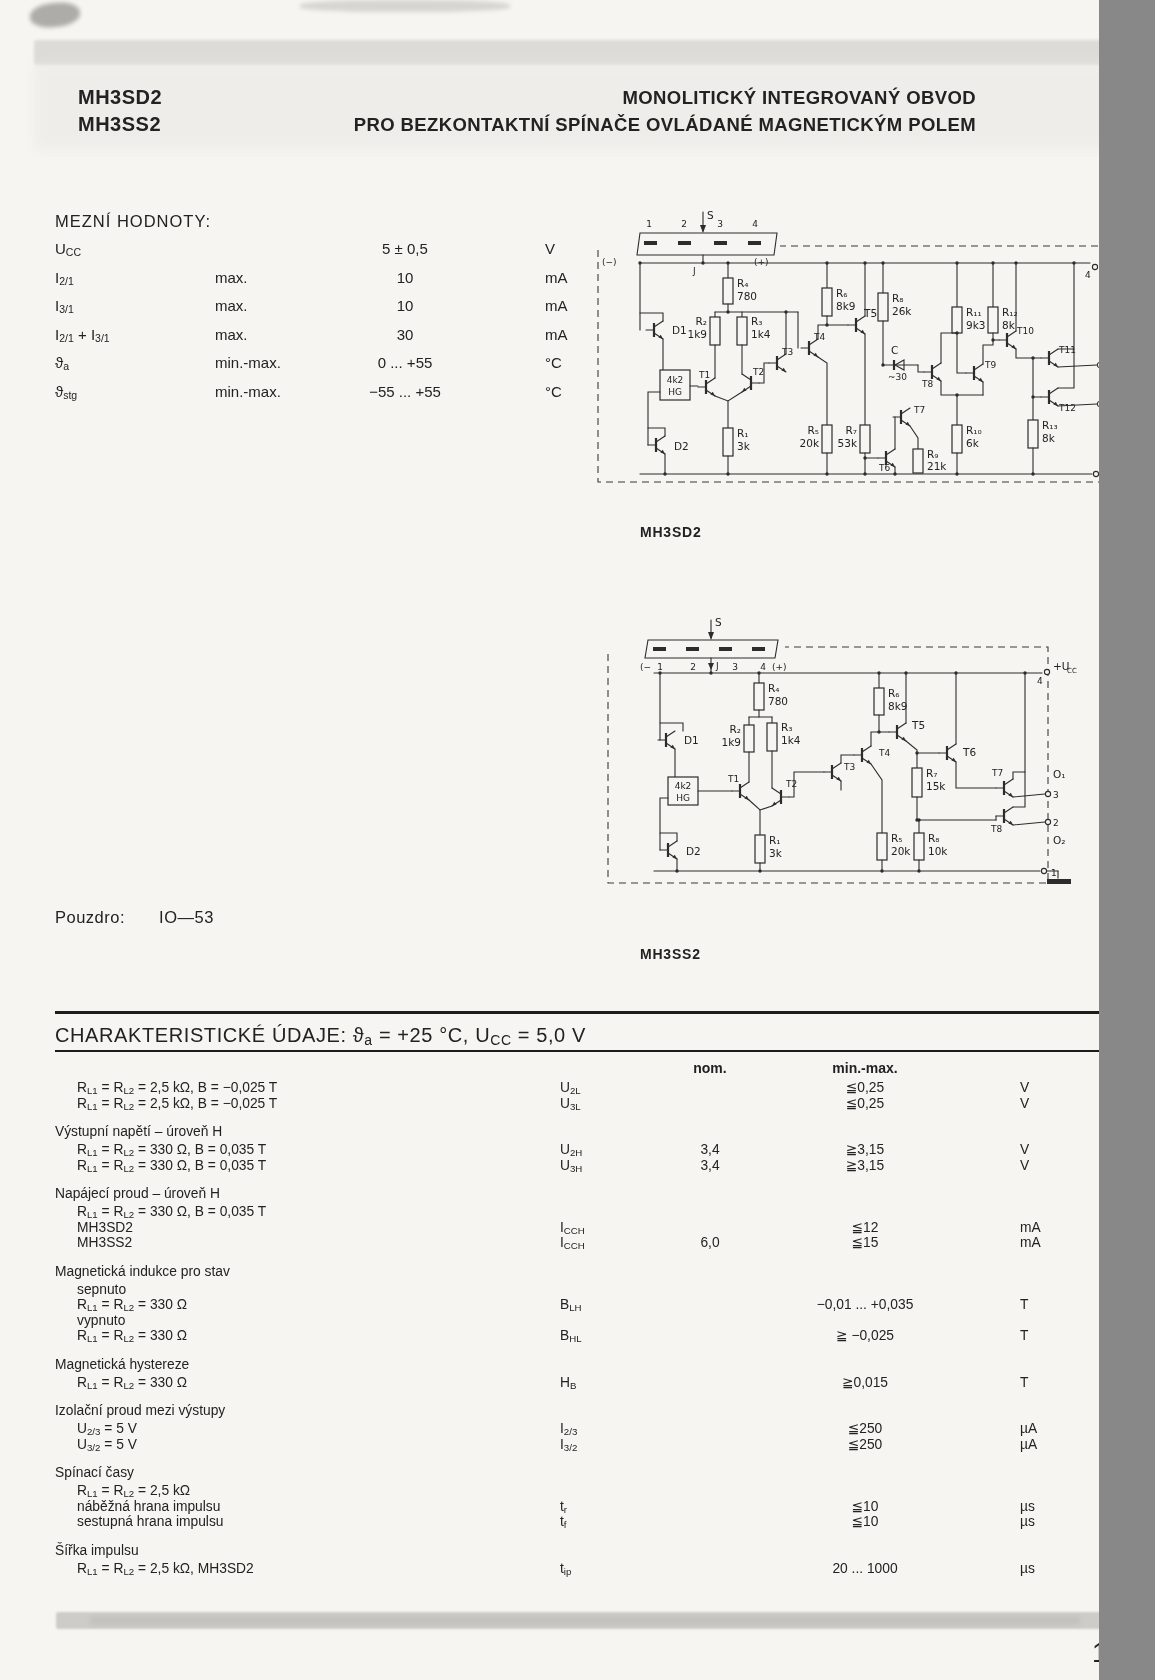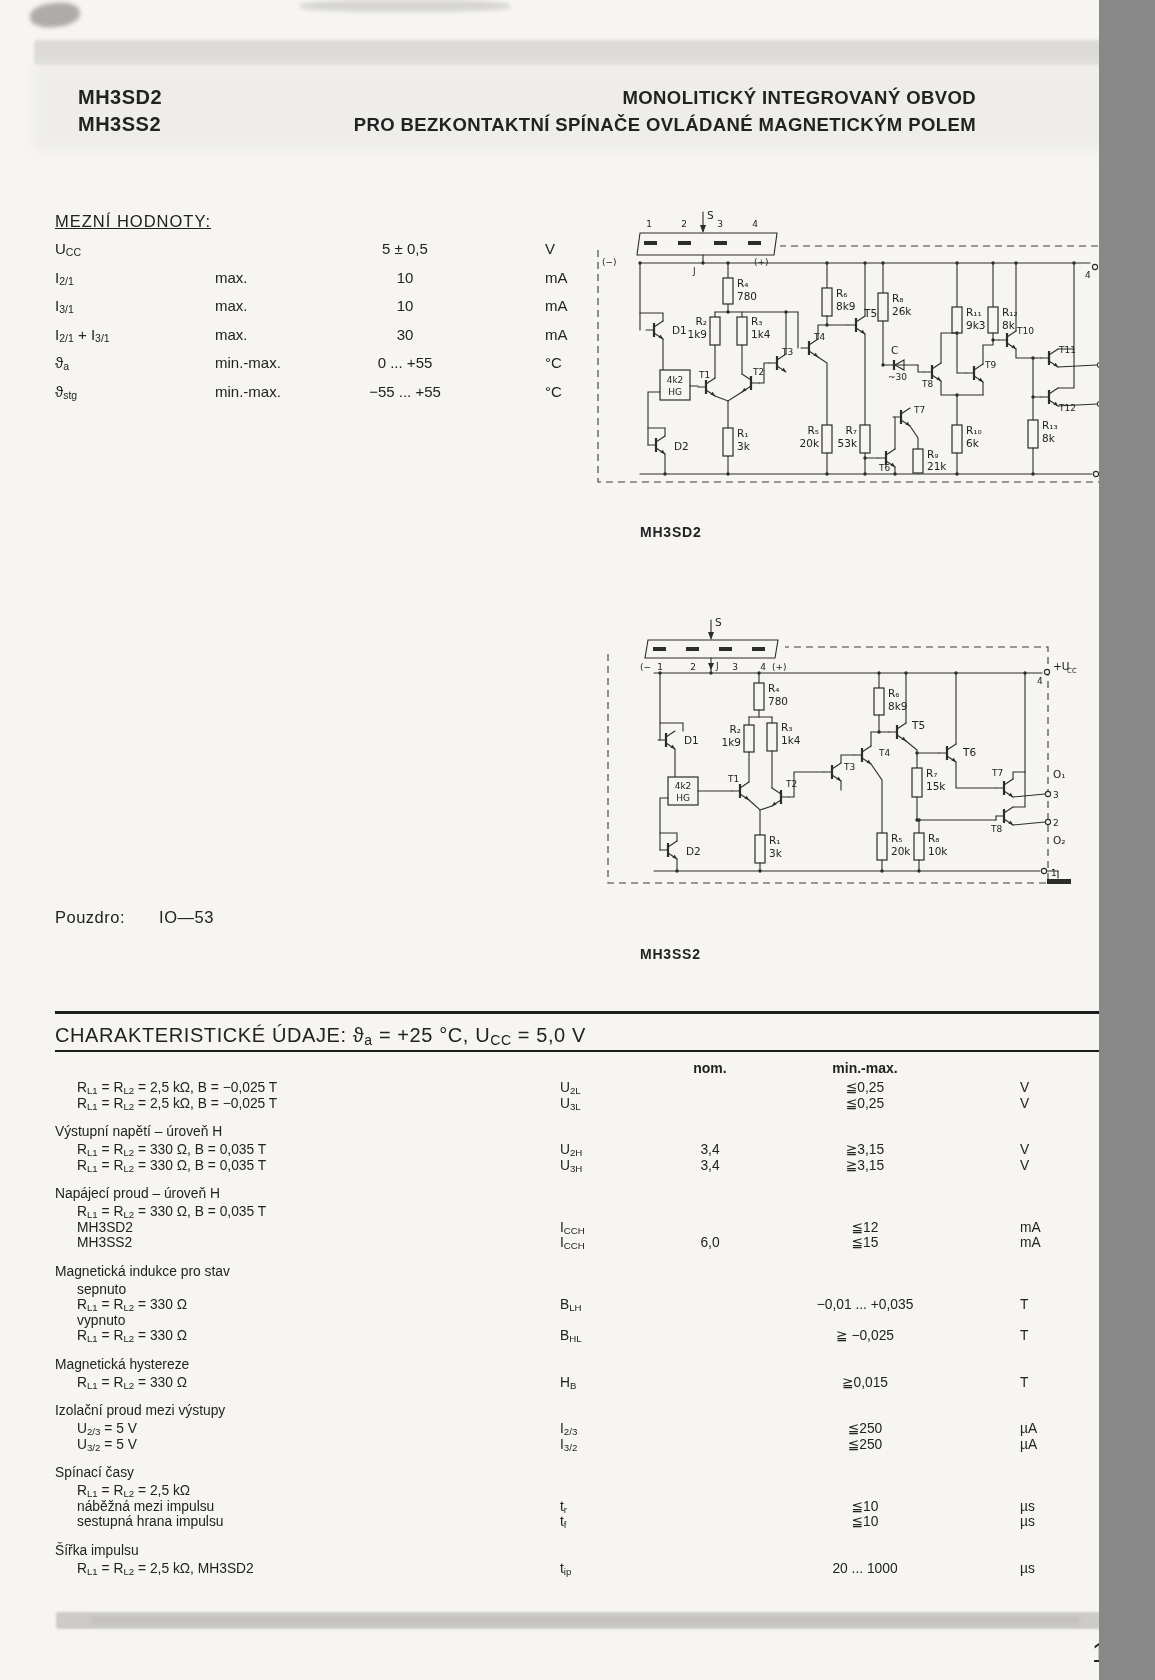--- a/index.html
+++ b/index.html
@@ -15,21 +15,21 @@
   .wash-header{position:absolute;left:34px;top:62px;width:1100px;height:88px;background:#e8e7e3;
             opacity:.55;filter:blur(6px);}
   .band-bottom{position:absolute;left:56px;top:1612px;width:1078px;height:17px;background:#c7c6c2;
             opacity:.85;filter:blur(1px);border-radius:2px;}
   .band-bottom2{position:absolute;left:90px;top:1616px;width:990px;height:9px;background:#b9b8b4;
             opacity:.5;filter:blur(2px);}
   
   .partnos{position:absolute;left:78px;top:84px;font-size:20px;font-weight:bold;line-height:27px;letter-spacing:.5px;}
   .doctitle{position:absolute;right:123px;top:84px;text-align:right;font-size:18.5px;font-weight:bold;line-height:27px;letter-spacing:.4px;white-space:nowrap;}
   
-  .limits-head{position:absolute;left:55px;top:212px;font-size:16.5px;letter-spacing:1px;text-decoration:underline;}
+  .limits-head{position:absolute;left:55px;top:212px;font-size:16.5px;letter-spacing:1px;}
   .limits{position:absolute;left:55px;top:240px;font-size:15px;}
   .lrow{display:grid;grid-template-columns:160px 110px 160px 90px;height:28.5px;align-items:baseline;}
   .l-val{text-align:center;}
   .l-unit{padding-left:60px;}
   sub{font-size:70%;vertical-align:-0.22em;line-height:0;}
   
   .circ{position:absolute;}
   .caption{position:absolute;font-size:14px;font-weight:600;letter-spacing:.8px;}
   svg .w{stroke:#2c2c2c;stroke-width:1.1;fill:none;stroke-linecap:round;}
   svg .w2{stroke:#2c2c2c;stroke-width:2.2;fill:none;}
@@ -648,21 +648,21 @@
     <div class="cgroup mt8">
       <div class="ctitle">Spínací časy</div>
       <div class="crow">
         <div class="c-cond"><span>R</span><sub>L1</sub><span> = R</span><sub>L2</sub><span> = 2,5 kΩ</span></div>
         <div></div>
           <div></div>
           <div></div>
           <div></div>
       </div>
       <div class="crow">
-        <div class="c-cond"><span>náběžná mezi impulsu</span></div>
+        <div class="c-cond"><span>náběžná hrana impulsu</span></div>
         <div class="c-sym"><span>t</span><sub>r</sub></div>
         <div class="c-nom"></div>
         <div class="c-mm">≦10</div>
         <div class="c-unit">µs</div>
       </div>
       <div class="crow">
         <div class="c-cond"><span>sestupná hrana impulsu</span></div>
         <div class="c-sym"><span>t</span><sub>f</sub></div>
         <div class="c-nom"></div>
         <div class="c-mm">≦10</div>

